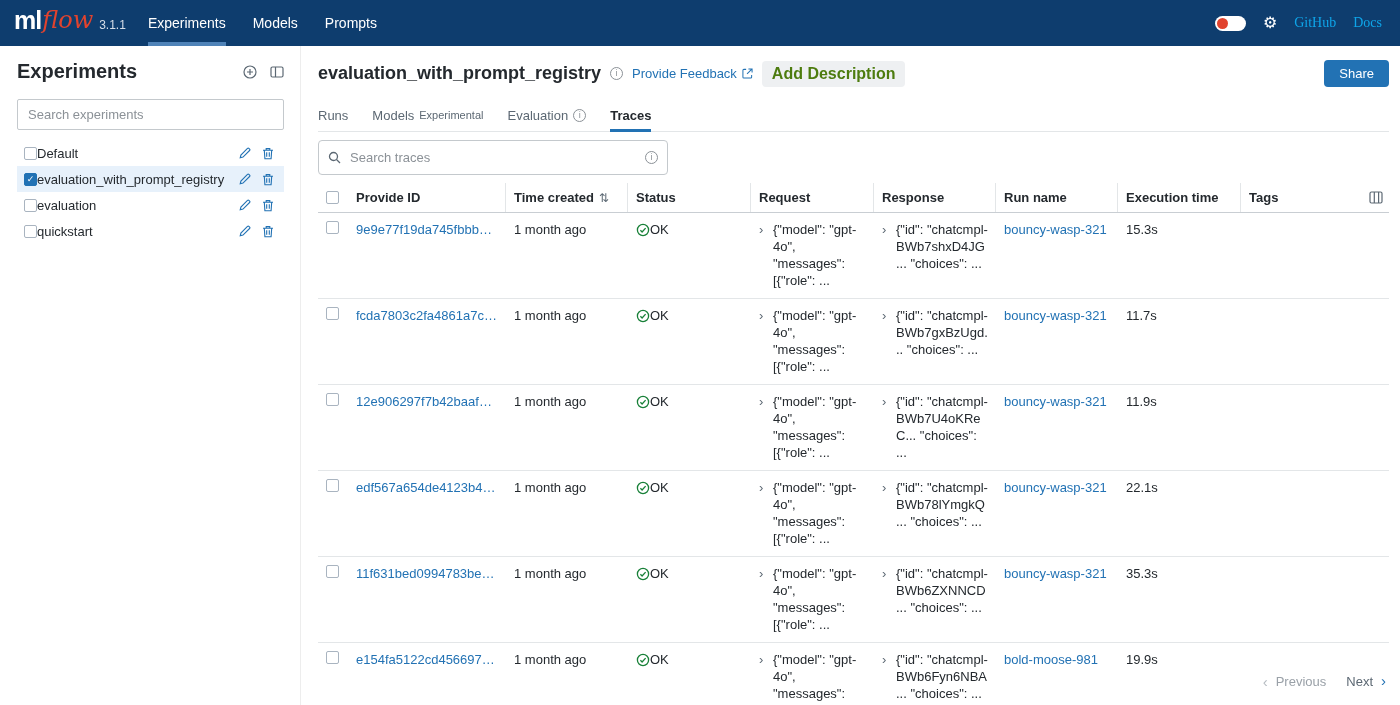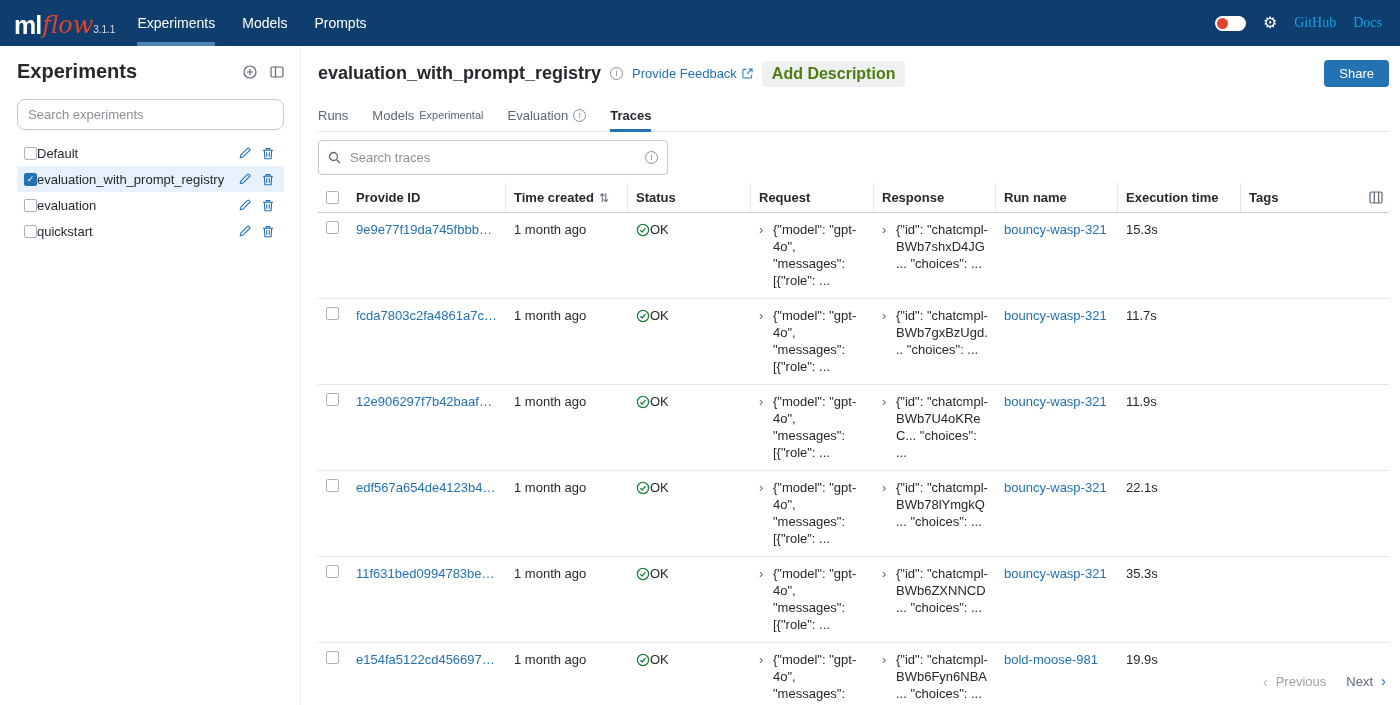--- a/index.html
+++ b/index.html
@@ -3,25 +3,25 @@
 <meta charset="utf-8">
 <style>
   html, body { width: 1400px; height: 705px; margin: 0; overflow: hidden;
     font-family: "Liberation Sans", sans-serif; background: #fff; color: #24292e; }
   * { box-sizing: border-box; }
   [data-interactable="true"] { cursor: pointer; }
 
   
   .navbar { height: 46px; background: #0e3d6e; display: flex; align-items: stretch;
     color: #fff; padding: 0 18px 0 14px; }
-  .logo { display: flex; align-items: flex-end; padding: 8px 0 9px; margin-right: 22px; }
+  .logo { display: flex; align-items: flex-end; padding: 8px 0 14px; margin-right: 22px; }
   .logo-ml { font-size: 25px; font-weight: 700; line-height: 24px; letter-spacing: -1px; }
   .logo-flow { font-family: "DejaVu Serif", serif; font-style: italic; font-size: 24px;
     line-height: 24px; color: #e1432e; margin-left: 1px; }
-  .logo-version { font-size: 10px; color: #d6dee8; line-height: 14px; }
+  .logo-version { font-size: 12px; color: #d6dee8; margin-left: 6px; line-height: 14px; }
   .nav-items { display: flex; }
   .nav-item { display: flex; align-items: center; margin-right: 27px; font-size: 14px;
     color: #fff; border-bottom: 4px solid transparent; border-top: 4px solid transparent; }
   .nav-item.active { border-bottom-color: #4f83b8; }
   .nav-right { margin-left: auto; display: flex; align-items: center; gap: 17px; font-size: 14px; }
   .theme-toggle { width: 31px; height: 15px; border-radius: 8px; background: #fff;
     position: relative; display: inline-block; }
   .theme-knob { position: absolute; left: 2px; top: 2px; width: 11px; height: 11px;
     border-radius: 50%; background: #e1432e; }
   .gear { font-size: 16px; line-height: 16px; color: #fff; }
@@ -29,21 +29,21 @@
 
   
   .content { display: flex; height: 659px; }
   .sidebar { width: 301px; flex: none; padding: 14px 16px 0 17px; border-right: 1px solid #ededed; }
   .main { flex: 1; padding: 14px 11px 0 17px; position: relative; }
 
   
   .sidebar-header { display: flex; align-items: center; margin-bottom: 16px; }
   .sidebar-title { font-size: 20px; font-weight: 700; margin: 0; flex: 1; }
   .sidebar-header-icons { display: flex; gap: 13px; align-items: center; }
-  .search-exp-input { width: 100%; height: 31px; border: 1px solid #c4c9cd; border-radius: 8px;
+  .search-exp-input { width: 100%; height: 31px; border: 1px solid #c4c9cd; border-radius: 2px;
     padding: 0 10px; font-size: 13px; color: #24292e; outline: none;
     font-family: "Liberation Sans", sans-serif; }
   .search-exp-input::placeholder { color: #8b9197; }
   .exp-list { margin-top: 10px; }
   .exp-item { display: flex; align-items: center; height: 26px; padding: 0 10px 0 7px; 
     font-size: 13px; }
   .exp-item.selected { background: #e7f1fb; }
   .exp-label { flex: 1; overflow: hidden; text-overflow: ellipsis; white-space: nowrap; }
   .exp-actions { display: flex; gap: 11px; align-items: center; }
   .checkbox { width: 13px; height: 13px; border: 1px solid #a9b4c0; border-radius: 2px;

